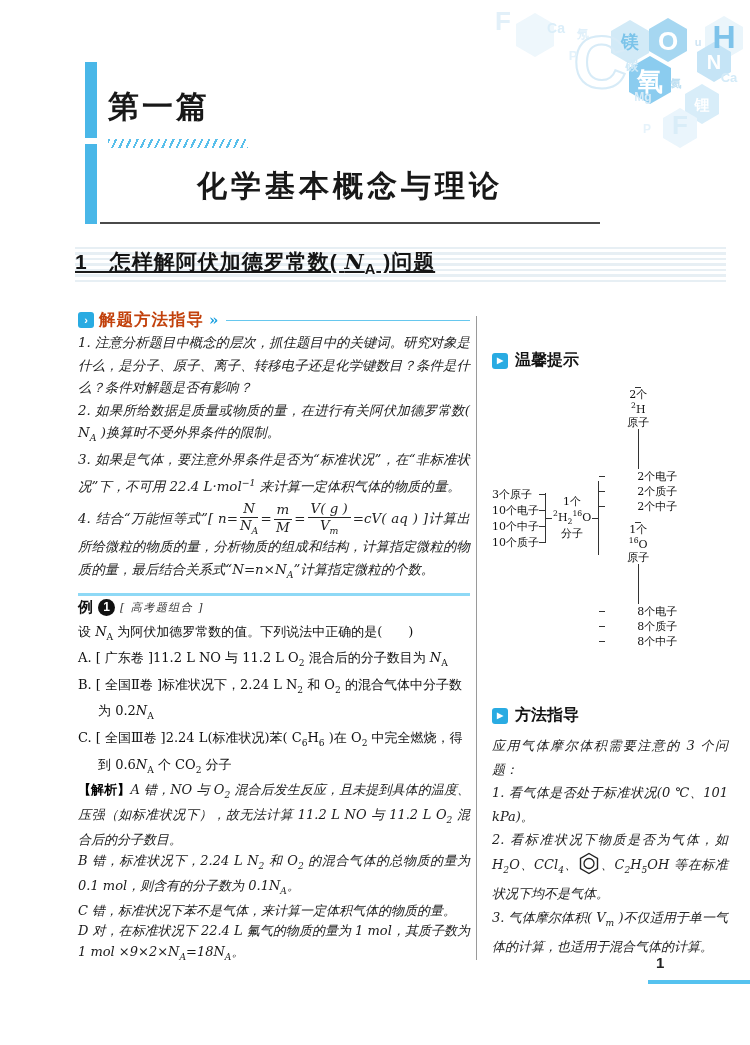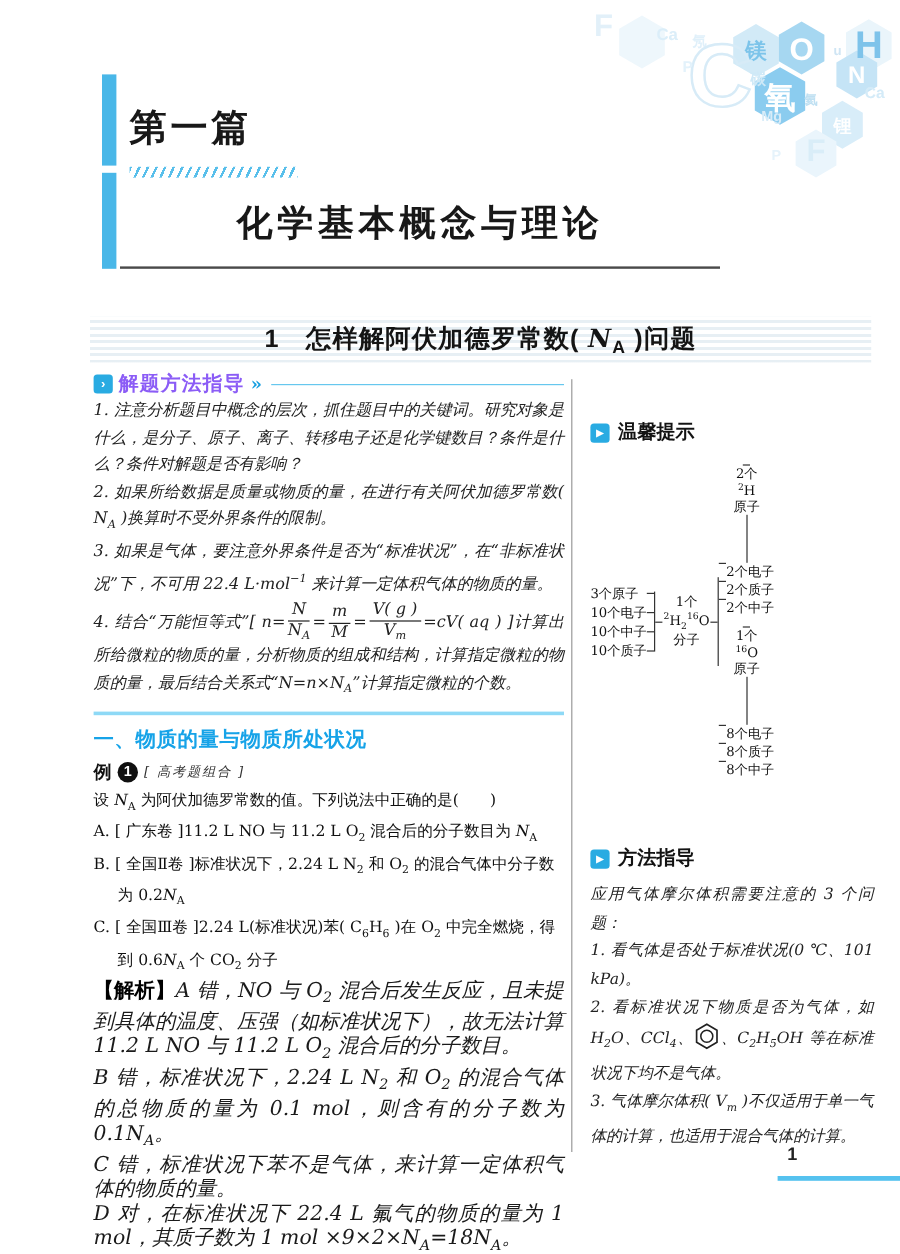--- a/index.html
+++ b/index.html
@@ -11,36 +11,36 @@
   .part-bar-a{position:absolute;left:85px;top:62px;width:12px;height:76px;background:#49b7e8;}
   .part-bar-b{position:absolute;left:85px;top:144px;width:12px;height:80px;background:#49b7e8;}
   .part-label{position:absolute;left:108px;top:86px;font-family:"Liberation Sans",sans-serif;
         font-weight:700;font-size:31px;letter-spacing:3px;color:#181818;}
   .hatch{position:absolute;left:108px;top:139px;width:140px;height:9px;
         background:repeating-linear-gradient(115deg,#58bfeb 0 2px,transparent 2px 6.5px);}
   .main-title{position:absolute;left:0;top:166px;width:700px;text-align:center;
         font-family:"Liberation Sans",sans-serif;font-weight:700;font-size:30px;
         letter-spacing:4px;color:#181818;}
   .title-rule{position:absolute;left:100px;top:222px;width:500px;height:2px;background:#4a4a4a;}
-  .section-band{position:absolute;left:75px;top:264px;width:651px;height:38px;
+  .section-band{position:absolute;left:75px;top:244px;width:651px;height:38px;
         background:repeating-linear-gradient(180deg,#ffffff 0 3px,#e7eff4 3px 5.5px);
-        display:flex;align-items:center;justify-content:center;}
+        display:flex;align-items:center;text-decoration:underline;}
   .section-band .t{font-family:"Liberation Sans",sans-serif;font-weight:700;font-size:21px;
         color:#141414;letter-spacing:1px;}
   
   .main-col{position:absolute;left:78px;top:308px;width:392px;}
   .col-divider{position:absolute;left:476px;top:316px;width:1px;height:644px;background:#9a9a9a;}
   .side-col{position:absolute;left:492px;top:308px;width:236px;}
   
   .guide-header{display:flex;align-items:center;gap:5px;height:24px;}
   .sq-icon{width:16px;height:16px;border-radius:3px;background:#29abe2;color:#fff;
         display:inline-flex;align-items:center;justify-content:center;flex:0 0 auto;
         font-family:"Liberation Sans",sans-serif;font-weight:700;font-size:11px;line-height:1;}
   .guide-header .lbl{font-family:"Liberation Sans",sans-serif;font-weight:700;
-        font-size:16.5px;color:#8b5cf6;letter-spacing:1px;}
+        font-size:16.5px;color:#c2410c;letter-spacing:1px;}
   .guide-header .arr{color:#189fe0;font-size:15px;font-weight:700;}
   .guide-header .rule{flex:1;height:0;border-top:1.6px solid #66c7ee;margin-left:3px;}
   .intro{font-family:"Liberation Sans",sans-serif;font-weight:700;font-size:14.5px;
         line-height:24px;margin:3px 0 1px;color:#111;}
   .kai{font-style:italic;font-size:13.4px;line-height:22.5px;color:#222;
         text-align:justify;margin:0;}
   .formula-line{margin-top:3px;}
   .frac{display:inline-block;text-align:center;vertical-align:middle;line-height:1.1;
         margin:0 2px;}
   .frac .num{display:block;border-bottom:1px solid #222;padding:0 3px 1px;}
@@ -50,42 +50,42 @@
   .h2{font-family:"Liberation Sans",sans-serif;font-weight:800;font-size:17px;
         color:#16a3e8;letter-spacing:0.5px;margin:9px 0 6px;}
   .exline{display:flex;align-items:center;gap:5px;margin:2px 0 4px;}
   .exline .ex{font-family:"Liberation Sans",sans-serif;font-weight:700;font-size:15px;color:#111;}
   .exnum{display:inline-flex;width:17px;height:17px;border-radius:50%;background:#101010;
         color:#fff;align-items:center;justify-content:center;
         font-family:"Liberation Sans",sans-serif;font-size:12px;font-weight:700;}
   .extag{font-style:italic;font-size:11px;color:#333;letter-spacing:1.5px;}
   .stem,.opt{font-size:13px;line-height:22px;color:#101010;margin:0;}
   .opt{padding-left:20px;text-indent:-20px;}
-  .analysis p{font-style:italic;font-size:17px;line-height:20.5px;margin:0;text-align:justify;}
+  .analysis p{font-style:italic;font-size:13px;line-height:20.5px;margin:0;text-align:justify;}
   .blabel{font-style:normal;font-family:"Liberation Sans",sans-serif;font-weight:700;color:#000;}
   sub{font-size:0.7em;}  sup{font-size:0.7em;}
   .v{font-style:italic;font-family:"DejaVu Serif",serif;}
   
   .side-header{display:flex;align-items:center;gap:7px;}
   .side-header .lbl{font-family:"Liberation Sans",sans-serif;font-weight:700;font-size:16px;color:#131313;}
   .play{font-size:8px;}
   .tips{margin-top:42px;}
   .diagram{margin-top:16px;display:flex;align-items:center;font-size:11px;line-height:1.4;
         white-space:nowrap;color:#111;}
   .dleft .drow{display:flex;align-items:center;justify-content:space-between;height:16px;}
   .tick{display:inline-block;width:6px;height:0;border-top:1.3px solid #333;flex:0 0 auto;}
   .vline{width:0;border-left:1.3px solid #333;flex:0 0 auto;}
   .vl-left{height:50px;}
   .vl-outer{height:74px;}
   .vl-grp{height:40px;}
   .dcenter{text-align:center;line-height:1.3;margin:0 1px;}
   .dgroups{display:flex;flex-direction:column;gap:8px;}
   .dgroup{display:flex;align-items:center;flex-direction:column;}
   .ghead{text-align:center;line-height:1.2;margin:0 2px;}
-  .gitems .grow{display:flex;height:15px;}
+  .gitems .grow{display:flex;align-items:center;height:15px;gap:32px;}
   .method{margin-top:56px;}
   .mtext{margin-top:8px;}
   .mtext p{font-style:italic;font-size:13px;line-height:23.5px;margin:0;text-align:justify;color:#222;}
   .benzene{vertical-align:-6px;margin:0 1px;}
   
   .pagenum{position:absolute;left:656px;top:954px;font-family:"Liberation Sans",sans-serif;
         font-weight:700;font-size:15px;color:#222;}
   .footer-rule{position:absolute;left:648px;top:980px;width:102px;height:3.5px;background:#55c2ef;}
 </style>
 </head>
@@ -142,21 +142,20 @@
       <span class="rule"></span>
     </div>
     <p class="kai">1. 注意分析题目中概念的层次，抓住题目中的关键词。研究对象是什么，是分子、原子、离子、转移电子还是化学键数目？条件是什么？条件对解题是否有影响？</p>
     <p class="kai">2. 如果所给数据是质量或物质的量，在进行有关阿伏加德罗常数( <i class="v">N</i><sub>A</sub> )换算时不受外界条件的限制。</p>
     <p class="kai">3. 如果是气体，要注意外界条件是否为“标准状况”，在“非标准状况”下，不可用 22.4 L·mol<sup>−1</sup> 来计算一定体积气体的物质的量。</p>
     <p class="kai formula-line">
       <span>4. 结合“万能恒等式”[ <i class="v">n</i>=</span><span class="frac"><span class="num"><i class="v">N</i></span><span class="den"><i class="v">N</i><sub>A</sub></span></span><span>=</span><span class="frac"><span class="num"><i class="v">m</i></span><span class="den"><i class="v">M</i></span></span><span>=</span><span class="frac"><span class="num"><i class="v">V</i>( g )</span><span class="den"><i class="v">V</i><sub>m</sub></span></span><span>=<i class="v">cV</i>( aq ) ]计算出所给微粒</span><span>的物质的量，分析物质的组成和结构，计算指定微粒的物质的量，最后结合关系式“<i class="v">N</i>=<i class="v">n</i>×<i class="v">N</i><sub>A</sub>”计算指定微粒的个数。</span>
     </p>
     <div class="blue-divider"></div>
 
-    <div class="h2">一、物质的量与物质所处状况</div>
     <div class="exline">
       <span class="ex">例</span>
       <span class="exnum">1</span>
       <span class="extag">[ 高考题组合 ]</span>
     </div>
     <p class="stem">设 <i class="v">N</i><sub>A</sub> 为阿伏加德罗常数的值。下列说法中正确的是(　　)</p>
     <p class="opt">A. [ 广东卷 ]11.2 L NO 与 11.2 L O<sub>2</sub> 混合后的分子数目为 <i class="v">N</i><sub>A</sub></p>
     <p class="opt">B. [ 全国Ⅱ卷 ]标准状况下，2.24 L N<sub>2</sub> 和 O<sub>2</sub> 的混合气体中分子数为 0.2<i class="v">N</i><sub>A</sub></p>
     <p class="opt">C. [ 全国Ⅲ卷 ]2.24 L(标准状况)苯( C<sub>6</sub>H<sub>6</sub> )在 O<sub>2</sub> 中完全燃烧，得到 0.6<i class="v">N</i><sub>A</sub> 个 CO<sub>2</sub> 分子</p>
     <div class="analysis">

